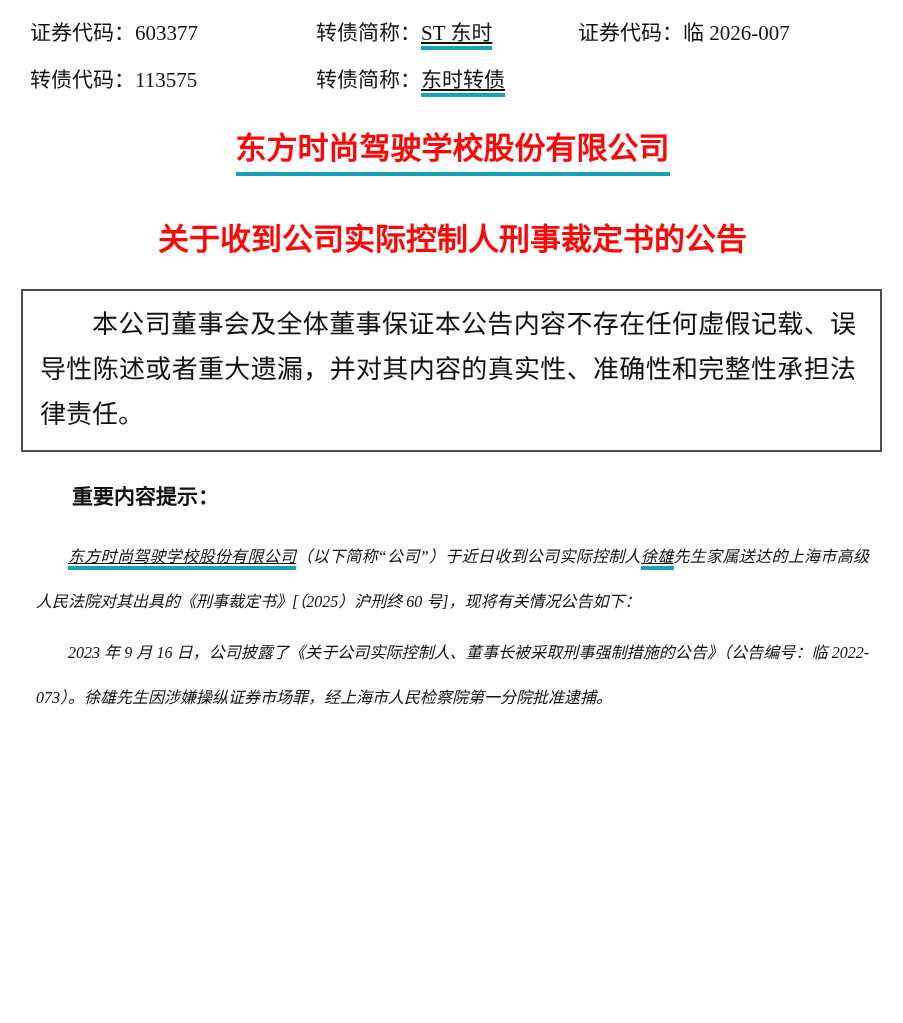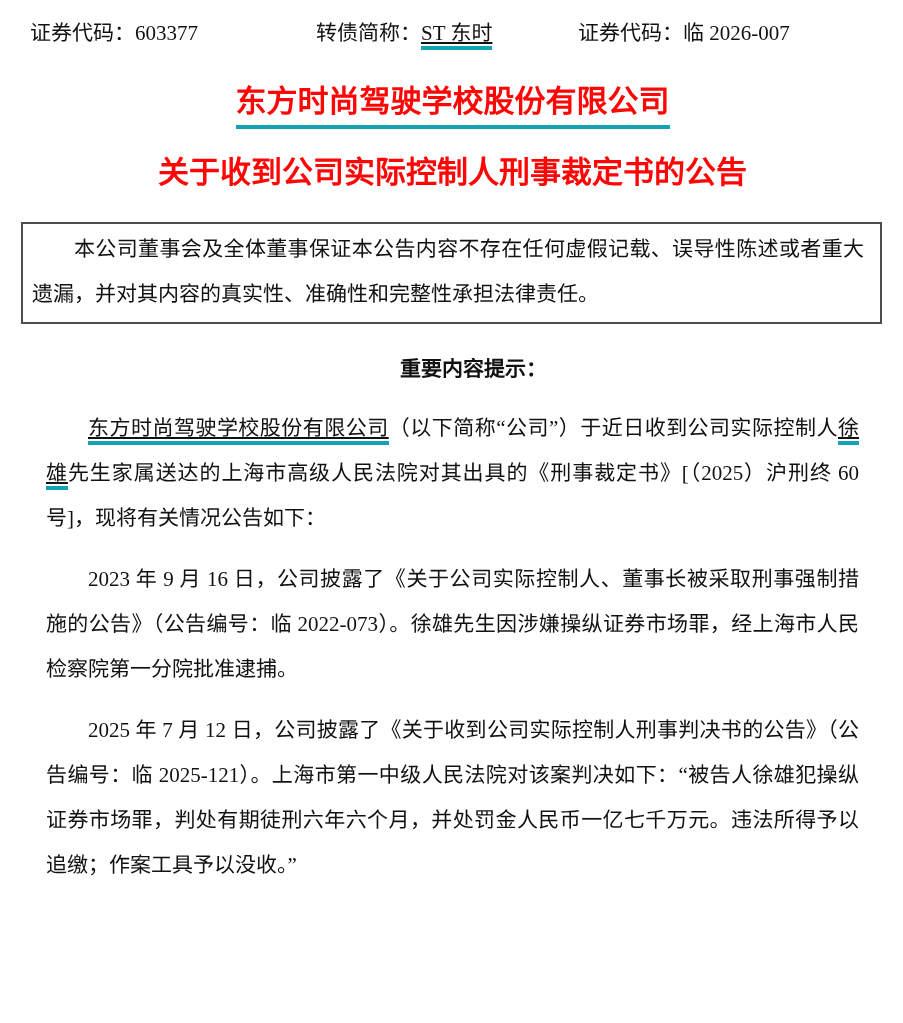--- a/index.html
+++ b/index.html
@@ -45,60 +45,61 @@
   
   .title-line {
     text-align: center;
     font-family: "Liberation Sans", "DejaVu Sans", sans-serif;
     font-weight: bold;
     font-size: 31px;
     line-height: 40px;
     color: var(--red);
   }
   .title-1 { margin-top: 25px; }
-  .title-2 { margin-top: 24px; }
+  .title-2 { margin-top: 44px; }
   .title-underline {
     display: inline-block;
     border-bottom: 4px solid var(--teal);
     padding-bottom: 3px;
   }
 
   
   .disclaimer-box {
     margin-top: 29px;
     margin-left: -9px;
     margin-right: -7px;
     border: 2px solid var(--border-gray);
     padding: 3px 16px 5px 9px;
   }
   .disclaimer-box p {
-    margin: 0;
-    font-size: 21px;
+    margin: 8px;
+    font-size: 26px;
     line-height: 45px;
     text-align: justify;
     text-indent: 2em;
   }
 
   
   .para {
-    margin: 16px;
-    font-size: 21px;
+    margin: 6px;
+    font-size: 16px;
     line-height: 45px;
     text-align: justify;
     text-indent: 2em;
+    font-style: italic;
   }
   .heading {
     margin: 0;
     font-size: 21px;
     line-height: 45px;
     text-indent: 2em;
     font-weight: bold;
     font-family: "Liberation Sans", "DejaVu Sans", sans-serif;
   }
-  .imp-heading { margin-top: 22px; text-align: center; }
+  .imp-heading { margin-top: 22px; }
   .bullet-line {
     margin: 0;
     font-size: 21px;
     line-height: 45px;
     text-indent: 2em;
   }
   .bullet-glyph {
     font-size: 18px;
     margin-right: 16px;
   }
@@ -114,32 +115,40 @@
       <span>证券代码：</span><span>603377</span>
     </div>
     <div class="hdr-col2">
       <span>转债简称：</span><span class="entity">ST 东时</span>
     </div>
     <div class="hdr-col3">
       <span>证券代码：</span><span>临 2026-007</span>
     </div>
   </div>
 
+  <div class="hdr-row">
+    <div class="hdr-col1">
+      <span>转债代码：</span><span>113575</span>
+    </div>
+    <div class="hdr-col2">
+      <span>转债简称：</span><span class="entity">东时转债</span>
+    </div>
+    <div class="hdr-col3"></div>
+  </div>
 
   <div class="title-line title-1">
     <span class="title-underline">东方时尚驾驶学校股份有限公司</span>
   </div>
   <div class="title-line title-2">关于收到公司实际控制人刑事裁定书的公告</div>
 
   <div class="disclaimer-box">
     <p>本公司董事会及全体董事保证本公告内容不存在任何虚假记载、误导性陈述或者重大遗漏，并对其内容的真实性、准确性和完整性承担法律责任。</p>
   </div>
 
   <p class="heading imp-heading">重要内容提示：</p>
 
   <p class="para intro-para">
     <span class="entity">东方时尚驾驶学校股份有限公司</span><span>（以下简称“公司”）于近日收到公司实际控制人</span><span class="entity">徐雄</span><span>先生家属送达的上海市高级人民法院对其出具的《刑事裁定书》[（2025）沪刑终 60 号]，现将有关情况公告如下：</span>
   </p>
 
   <p class="para">2023 年 9 月 16 日，公司披露了《关于公司实际控制人、董事长被采取刑事强制措施的公告》（公告编号：临 2022-073）。徐雄先生因涉嫌操纵证券市场罪，经上海市人民检察院第一分院批准逮捕。</p>
-  <p class="para">2025 年 7 月 12 日，公司披露了《关于收到公司实际控制人刑事判决书的公告》（公告编号：临 2025-121）。上海市第一中级人民法院对该案判决如下：“被告人徐雄犯操纵证券市场罪，判处有期徒刑六年六个月，并处罚金人民币一亿七千万元。违法所得予以追缴；作案工具予以没收。”</p>
 
 </div>
 
 </body></html>

